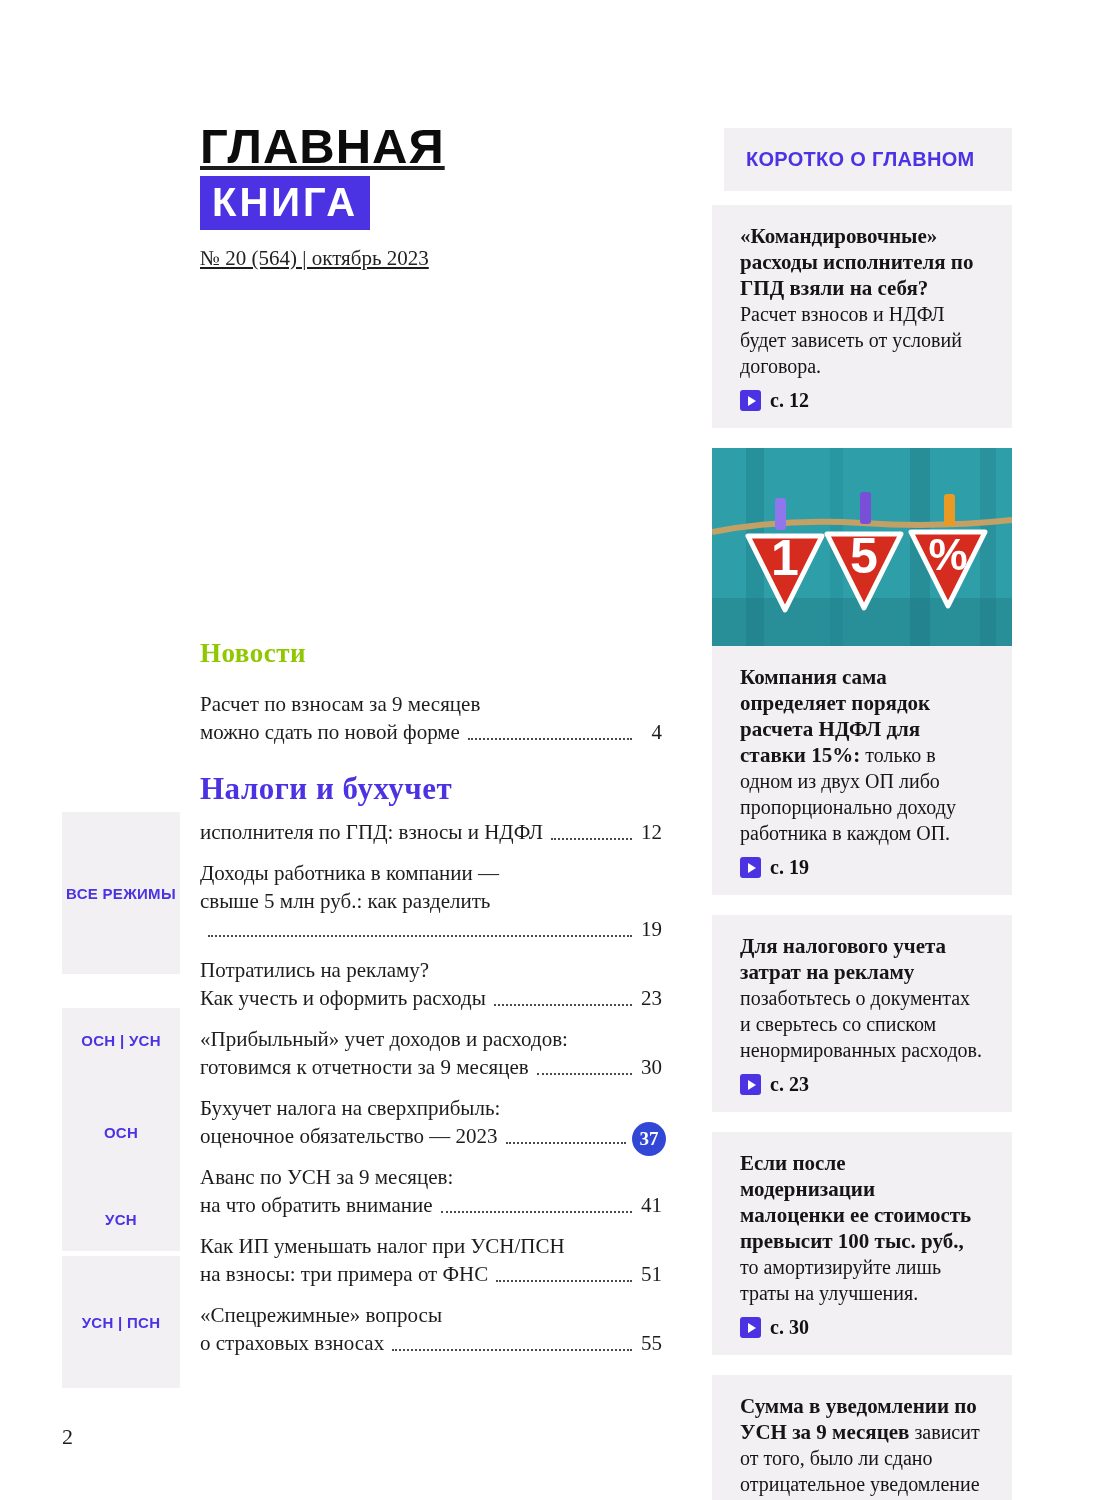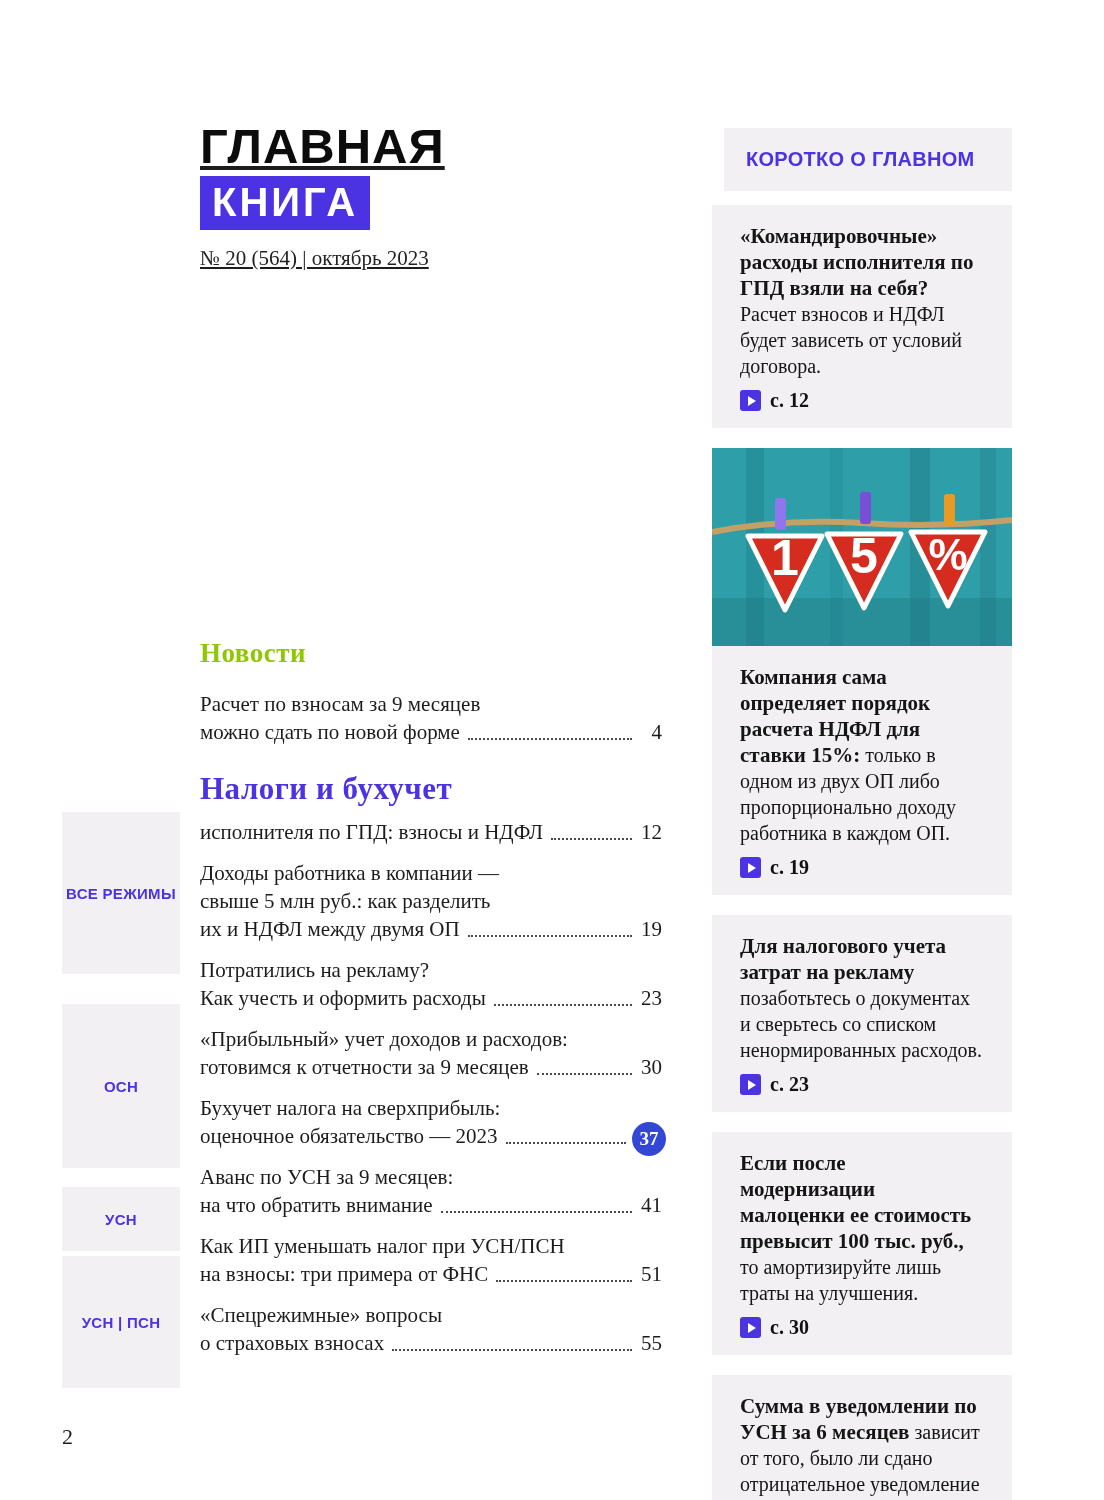--- a/index.html
+++ b/index.html
@@ -53,21 +53,21 @@
 
   
   .regime-box{
     position:absolute;left:62px;width:118px;background:var(--card_bg,#f2f0f3);
     display:flex;align-items:center;justify-content:center;text-align:center;
     font-family:"Liberation Sans", sans-serif;font-weight:bold;font-size:15px;
     color:var(--accent,#4b33e4);letter-spacing:.3px;padding:4px;
   }
   .rb1{top:812px;height:162px;}
   .rb2{top:980px;height:64px;margin-top:28px;}
-  .rb3{top:1004px;height:164px;}
+  .rb3{top:1050px;height:164px;}
   .rb4{top:1187px;height:64px;}
   .rb5{top:1256px;height:132px;}
 
   
   .right-col{position:absolute;left:712px;top:128px;width:300px;}
   .right-header{
     background:var(--card_bg,#f2f0f3);padding:20px 22px;
     font-family:"Liberation Sans", sans-serif;font-weight:bold;font-size:20px;
     color:var(--accent,#4b33e4);letter-spacing:.3px;margin-bottom:14px;margin-left:12px;
   }
@@ -124,21 +124,20 @@
           <span class="txt">исполнителя по ГПД: взносы и НДФЛ</span>
           <span class="leader"></span>
           <span class="toc-page">12</span>
         </div>
       </div>
 
       <div class="toc-item">
         <div class="toc-line">Доходы работника в компании —</div>
         <div class="toc-line">свыше 5 млн руб.: как разделить</div>
         <div class="toc-row">
-          <span class="txt">их и НДФЛ между двумя ОП</span>
           <span class="leader"></span>
           <span class="toc-page">19</span>
         </div>
       </div>
 
       <div class="toc-item">
         <div class="toc-line">Потратились на рекламу?</div>
         <div class="toc-row">
           <span class="txt">Как учесть и оформить расходы</span>
           <span class="leader"></span>
@@ -274,21 +273,21 @@
         <span>то амортизируйте лишь траты на улучшения.</span>
       </p>
       <div class="page-ref">
         <span class="arrow-icon"></span>
         <span class="ref-text">с. 30</span>
       </div>
     </section>
 
     <section class="card">
       <p>
-        <span class="b">Сумма в уведомлении по УСН за 6 месяцев</span>
+        <span class="b">Сумма в уведомлении по УСН за 9 месяцев</span>
         <span>зависит от того, было ли сдано отрицательное уведомление за полугодие.</span>
       </p>
 
     </section>
 
   </aside>
 
   <div class="folio">2</div>
 
 </div>

